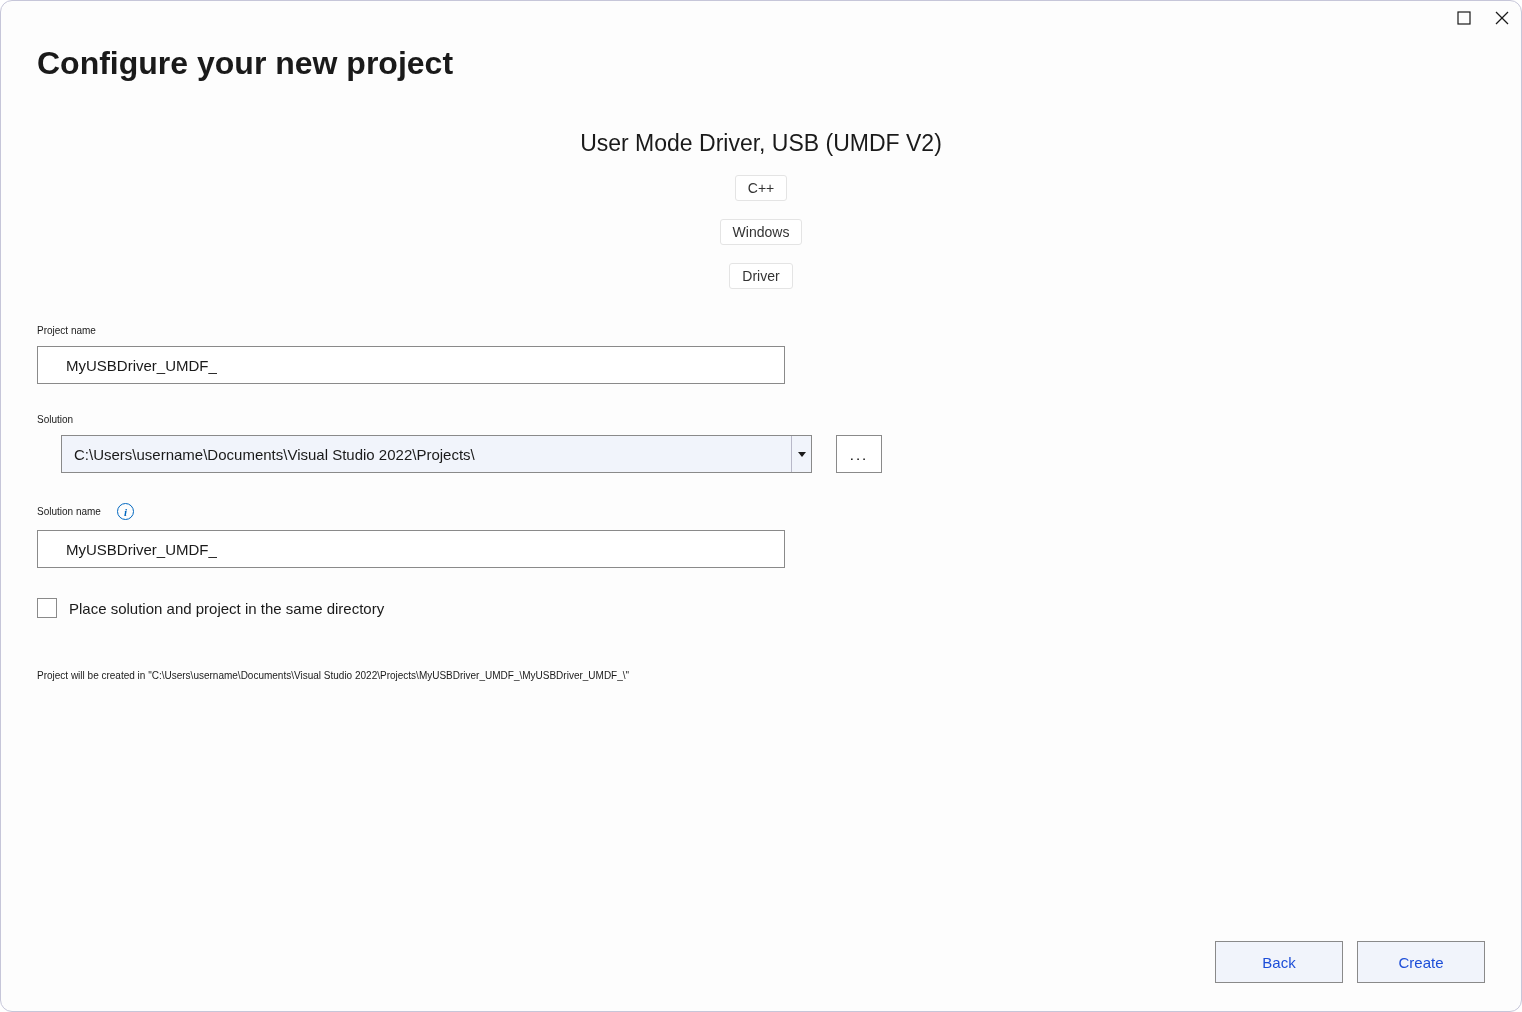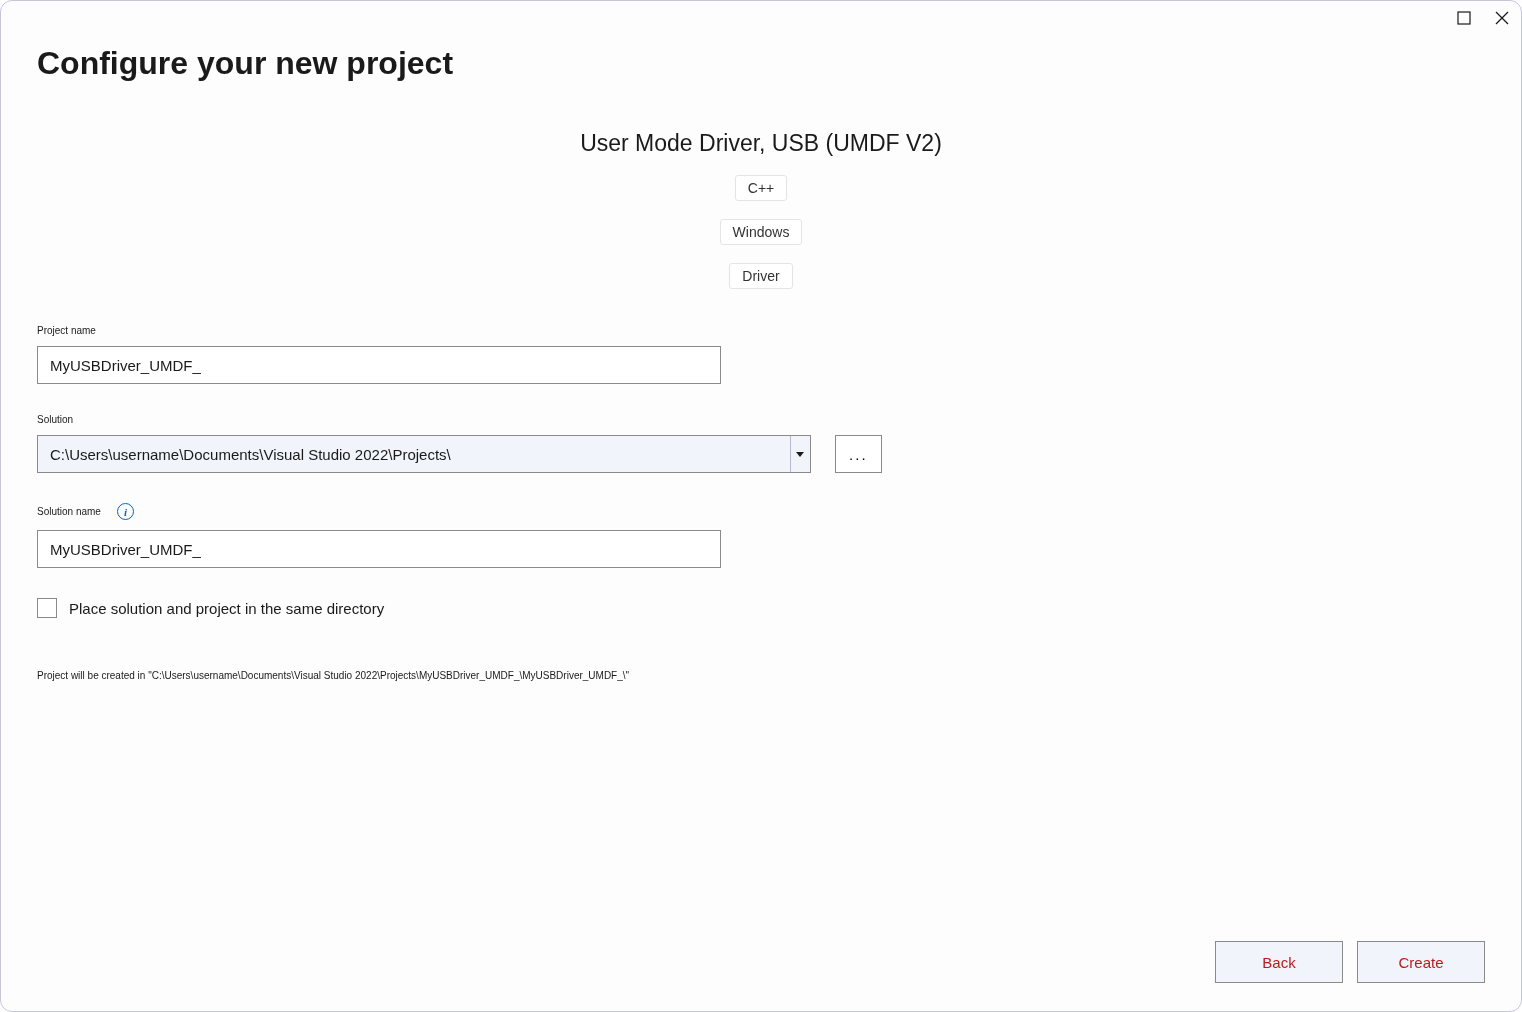--- a/index.html
+++ b/index.html
@@ -72,34 +72,35 @@
       display: block;
       margin-bottom: 10px;
     }
     .field-label-row {
       display: flex;
       align-items: center;
       gap: 16px;
       margin-bottom: 10px;
     }
     .text-input {
-      width: 684px;
+      width: 748px;
       height: 38px;
       border: 1px solid #8a8a8a;
-      padding: 0 12px;
+      padding: 0 28px;
       font-size: 15px;
       font-family: inherit;
       color: #1a1a1a;
       background: #fff;
       outline: none;
     }
     .location-row {
       display: flex;
       align-items: center;
       gap: 24px;
+      margin-left: 24px;
     }
     .combo {
       width: 820px;
       height: 38px;
       border: 1px solid #8a8a8a;
       background: #f1f4fb;
       display: flex;
       align-items: center;
       position: relative;
       cursor: pointer;
@@ -179,21 +180,21 @@
       display: flex;
       gap: 14px;
     }
     .btn {
       width: 128px;
       height: 42px;
       border: 1px solid #8a8a8a;
       background: #f1f4fb;
       font-size: 15px;
       font-family: inherit;
-      color: #b91c1c;
+      color: #1d4ed8;
       cursor: pointer;
     }
   </style>
 </head>
 <body>
 
 <div class="window">
   <div class="window-controls">
     <span>
       <svg width="14" height="14" viewBox="0 0 14 14">

